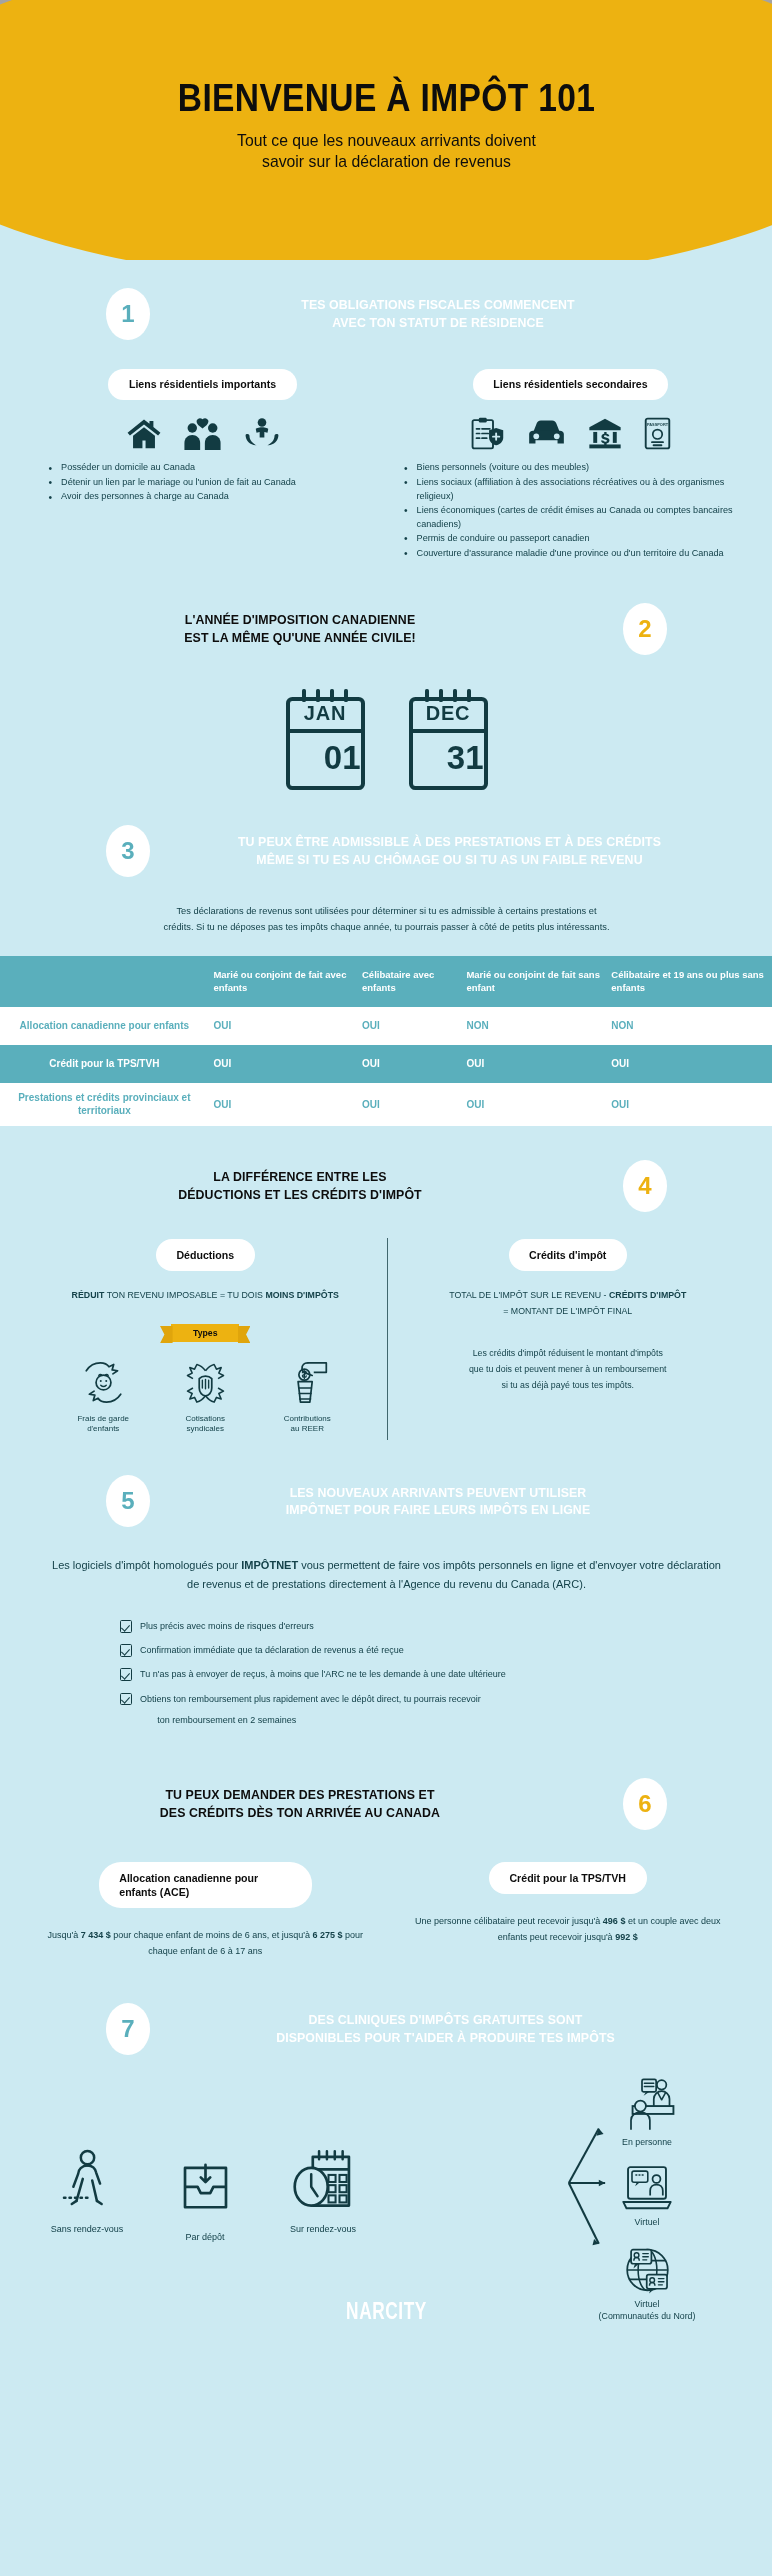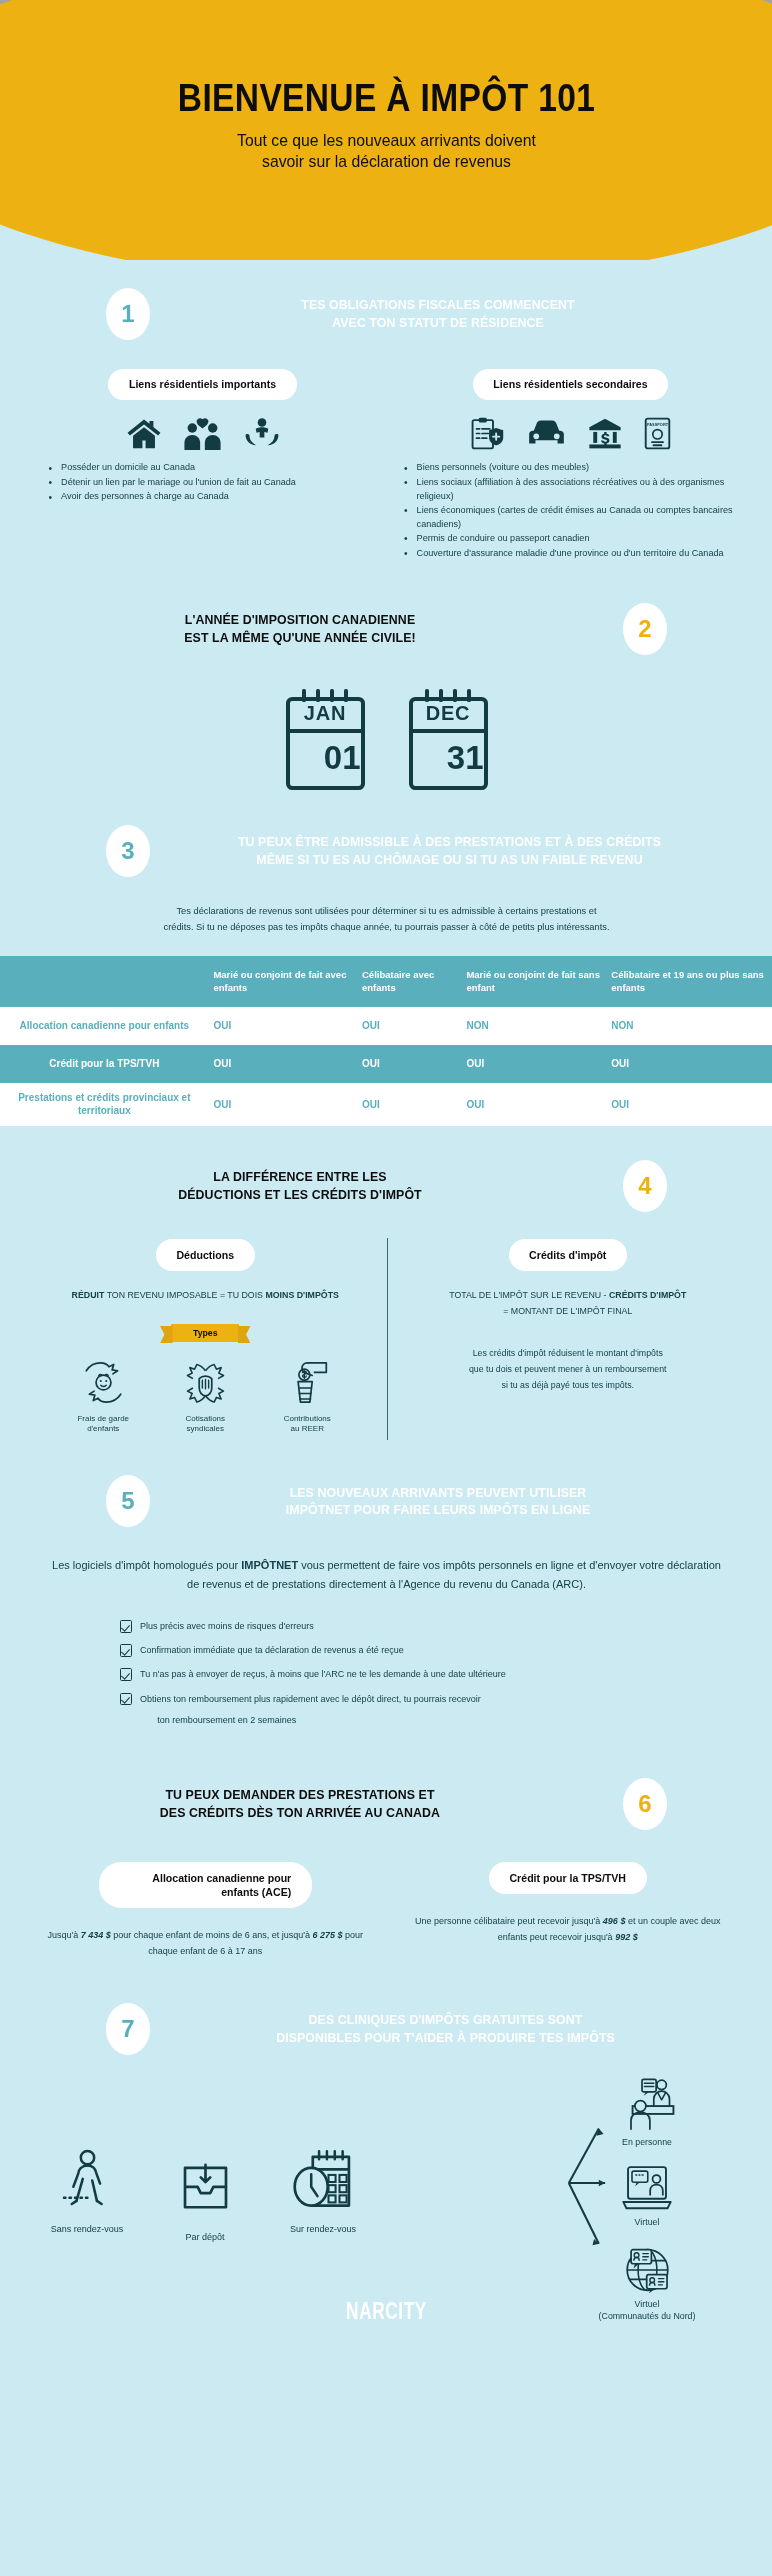--- a/index.html
+++ b/index.html
@@ -104,21 +104,21 @@
   
   .pill {
     background: #fff;
     border-radius: 22px;
     padding: 8.7px 20.5px;
     display: inline-block;
     font-family: "Liberation Sans Narrow", "Liberation Sans", sans-serif;
     font-weight: 700;
     font-size: 10.6px;
     color: #0d0d0d;
-    text-align: right;
+    text-align: left;
     line-height: 1.35;
   }
 
   
   .s1 { display: flex; padding: 22px 28px 8px; gap: 19px; }
   .s1 .col { flex: 1; display: flex; flex-direction: column; align-items: center; }
   .s1 .icons { display: flex; gap: 20.5px; margin: 17.3px 0 11px; align-items: flex-end; }
   .s1 ul { list-style: none; align-self: stretch; padding-left: 11px; }
   .s1 li {
     position: relative;
@@ -244,21 +244,21 @@
     content: ""; position: absolute; left: 2.4px; top: 1.6px; width: 4px; height: 7px;
     border: solid #123b42; border-width: 0 1.6px 1.6px 0; transform: rotate(42deg);
   }
   .check-row .txt { font-size: 9px; line-height: 1.55; color: #14424a; }
   .check-row .txt .cont { display: block; margin-top: 7px; margin-left: 17.3px; }
 
   
   .s6 { display: flex; padding: 25px 24px 19px; }
   .s6 .col { flex: 1; display: flex; flex-direction: column; align-items: center; }
   .s6 .desc { font-size: 9px; line-height: 1.8; text-align: center; margin-top: 19px; padding: 0 14px; color: #14424a; }
-  .s6 .desc b { font-weight: 700; font-style: italic; }
+  .s6 .desc b { font-weight: 700; }
 
   
   .s7 { position: relative; padding: 24px 0 17.3px; height: 213px; }
   .s7-icons { display: flex; gap: 0; padding-left: 28px; }
   .s7-item { width: 118px; text-align: center; }
   .s7-item .lbl { font-size: 9px; margin-top: 9.5px; color: #14424a; }
   .s7-right { position: absolute; right: 47px; top: 14px; width: 158px; }
   .s7-right .entry { text-align: center; margin-bottom: 16px; }
   .s7-right .entry .lbl { font-size: 8.8px; margin-top: 3.2px; line-height: 1.4; color: #14424a; }
   .arrows { position: absolute; left: 556px; top: 46px; }

